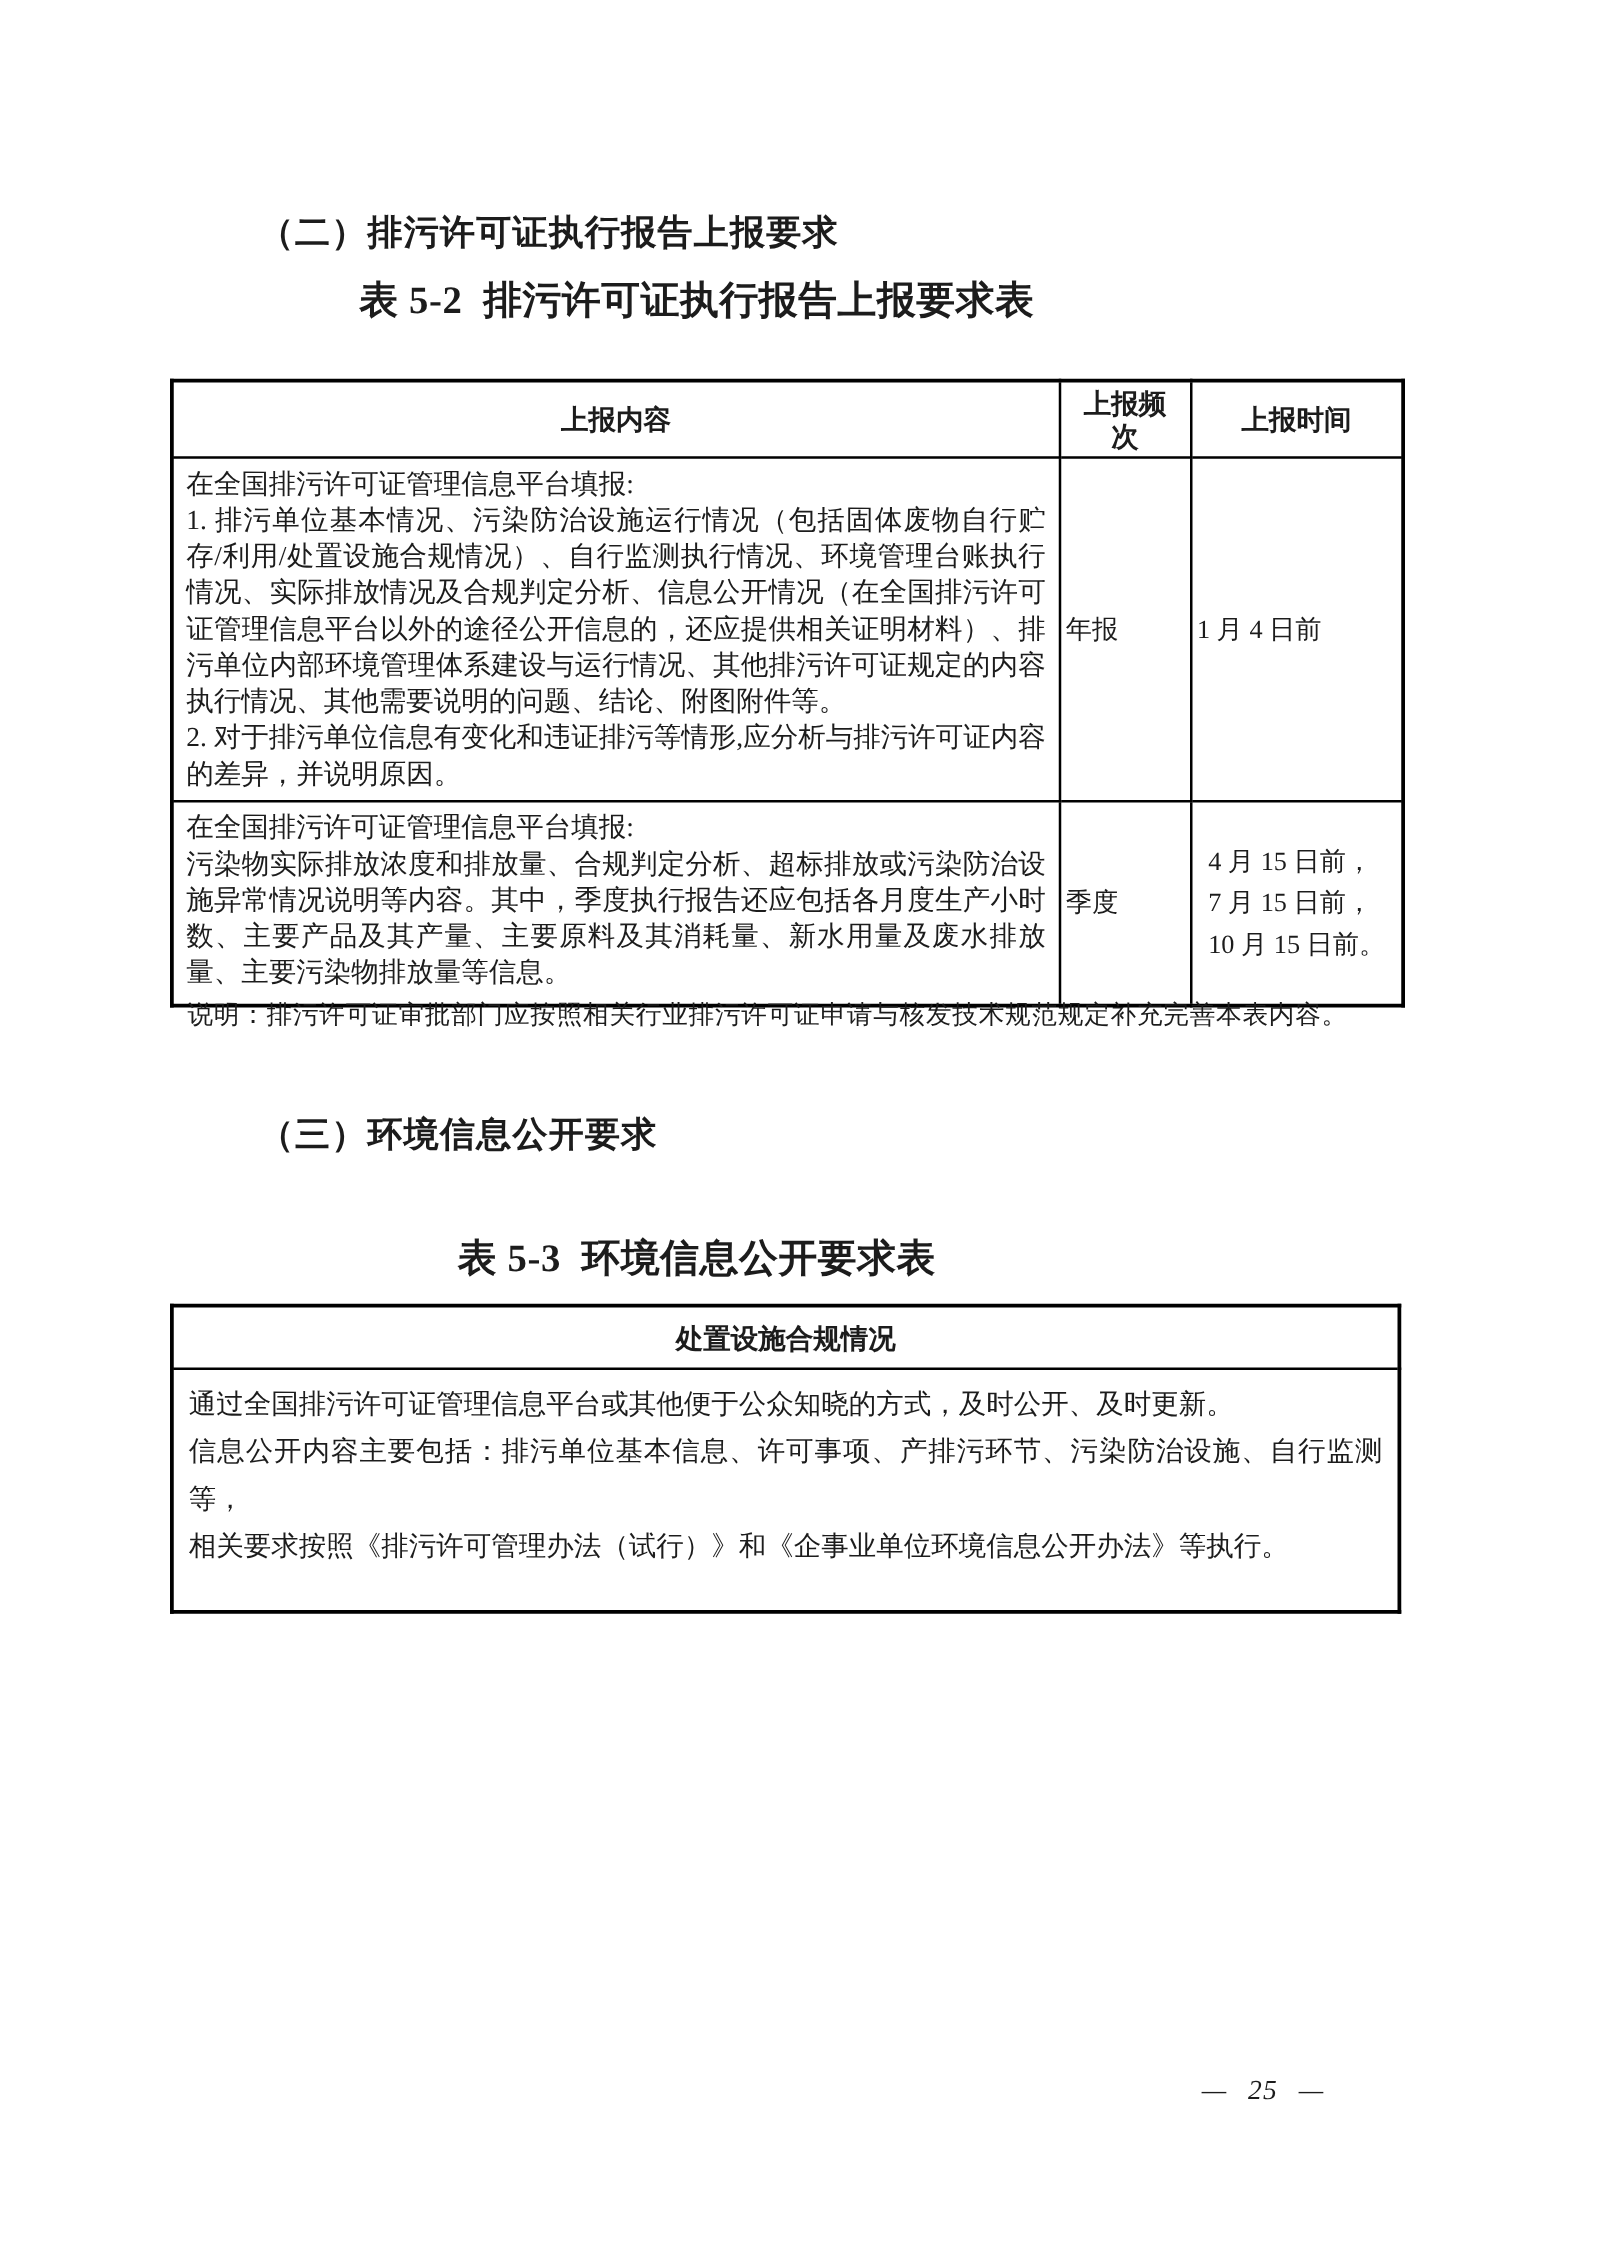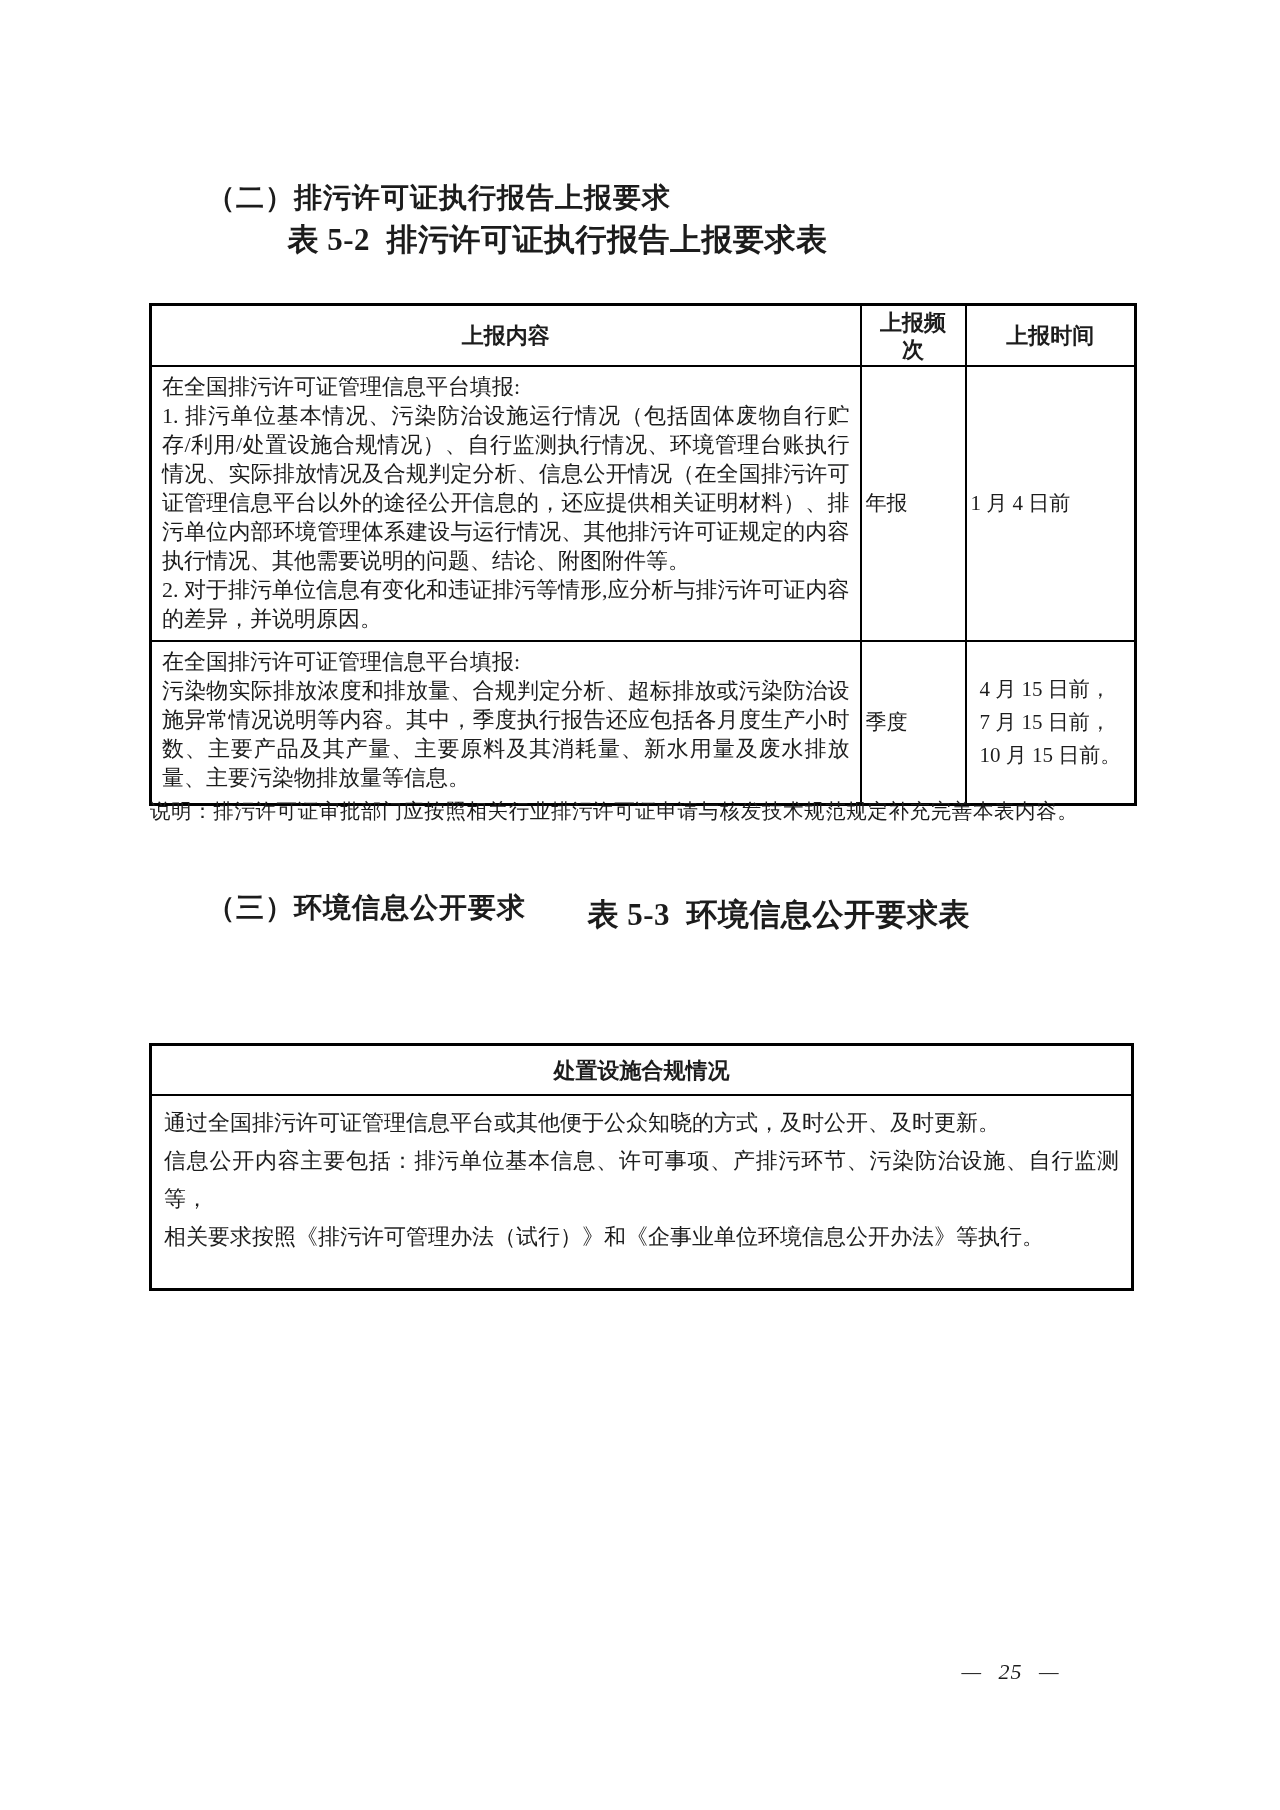--- a/index.html
+++ b/index.html
@@ -17,42 +17,42 @@
   }
 
   .heading {
     position: absolute;
     font-family: "Liberation Serif", "DejaVu Serif", serif;
     font-weight: bold;
     font-size: 28px;
     letter-spacing: 1px;
     white-space: nowrap;
   }
-  #heading-2 { top: 156px; left: 207px; font-family: Liberation Serif, serif; }
+  #heading-2 { top: 144px; left: 207px; font-family: Liberation Serif, serif; }
   #heading-3 { top: 866px; left: 207px; }
 
   .table-caption {
     position: absolute;
     left: 145px;
     width: 985px;
     box-sizing: border-box;
     padding-right: 160px;
     text-align: center;
     font-family: Liberation Serif, serif;
     font-weight: bold;
     font-size: 31px;
     letter-spacing: 0.5px;
     white-space: pre;
   }
   #caption-52 { top: 219px; }
-  #caption-53 { top: 894px; text-align: right; }
+  #caption-53 { top: 986px; }
 
   table.doc-table {
     position: absolute;
-    left: 149px;
+    left: 136px;
     width: 985px;
     table-layout: fixed;
     border-collapse: collapse;
     border: 3px solid #000;
   }
   #table-52 { top: 303px; }
   #table-53 { top: 1043px; }
 
   .doc-table th, .doc-table td {
     border: 2px solid #000;

